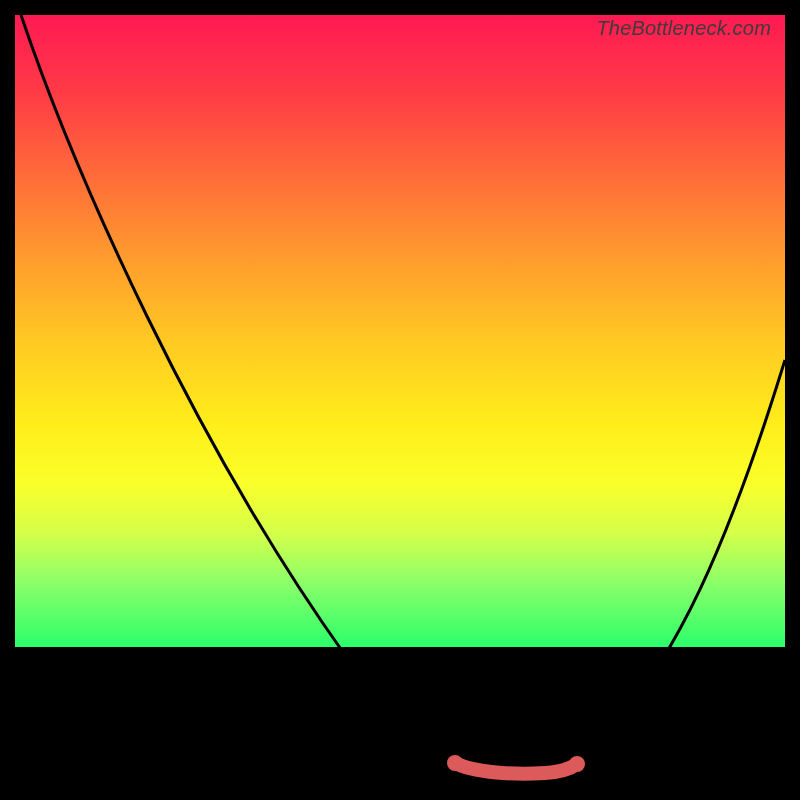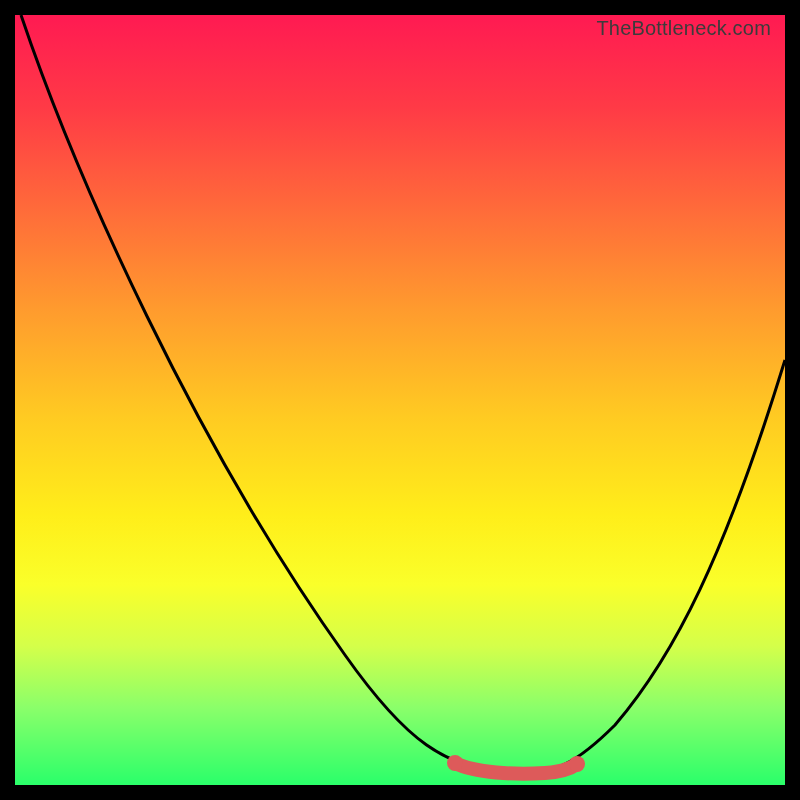--- a/index.html
+++ b/index.html
@@ -8,33 +8,34 @@
     position: absolute;
     top: 0; left: 0;
     width: 800px; height: 800px;
     background: #000;
   }
   .plot {
     position: absolute;
     top: 15px;
     left: 15px;
     width: 770px;
-    height: 770px;
+    height: 632px;
     background: linear-gradient(to bottom,
       #ff1a52 0%,
       #ff3a46 12%,
       #ff6a3a 25%,
       #ff9a2e 38%,
       #ffca22 52%,
       #ffee1a 65%,
       #faff2a 74%,
       #d4ff4a 82%,
       #8aff6a 90%,
       #2aff6a 100%
     );
+    font-style: italic;
   }
   .attribution {
     position: absolute;
     top: 2px;
     right: 14px;
     color: #3c3c3c;
     font-size: 20px;
     font-weight: 500;
     letter-spacing: 0.2px;
   }

